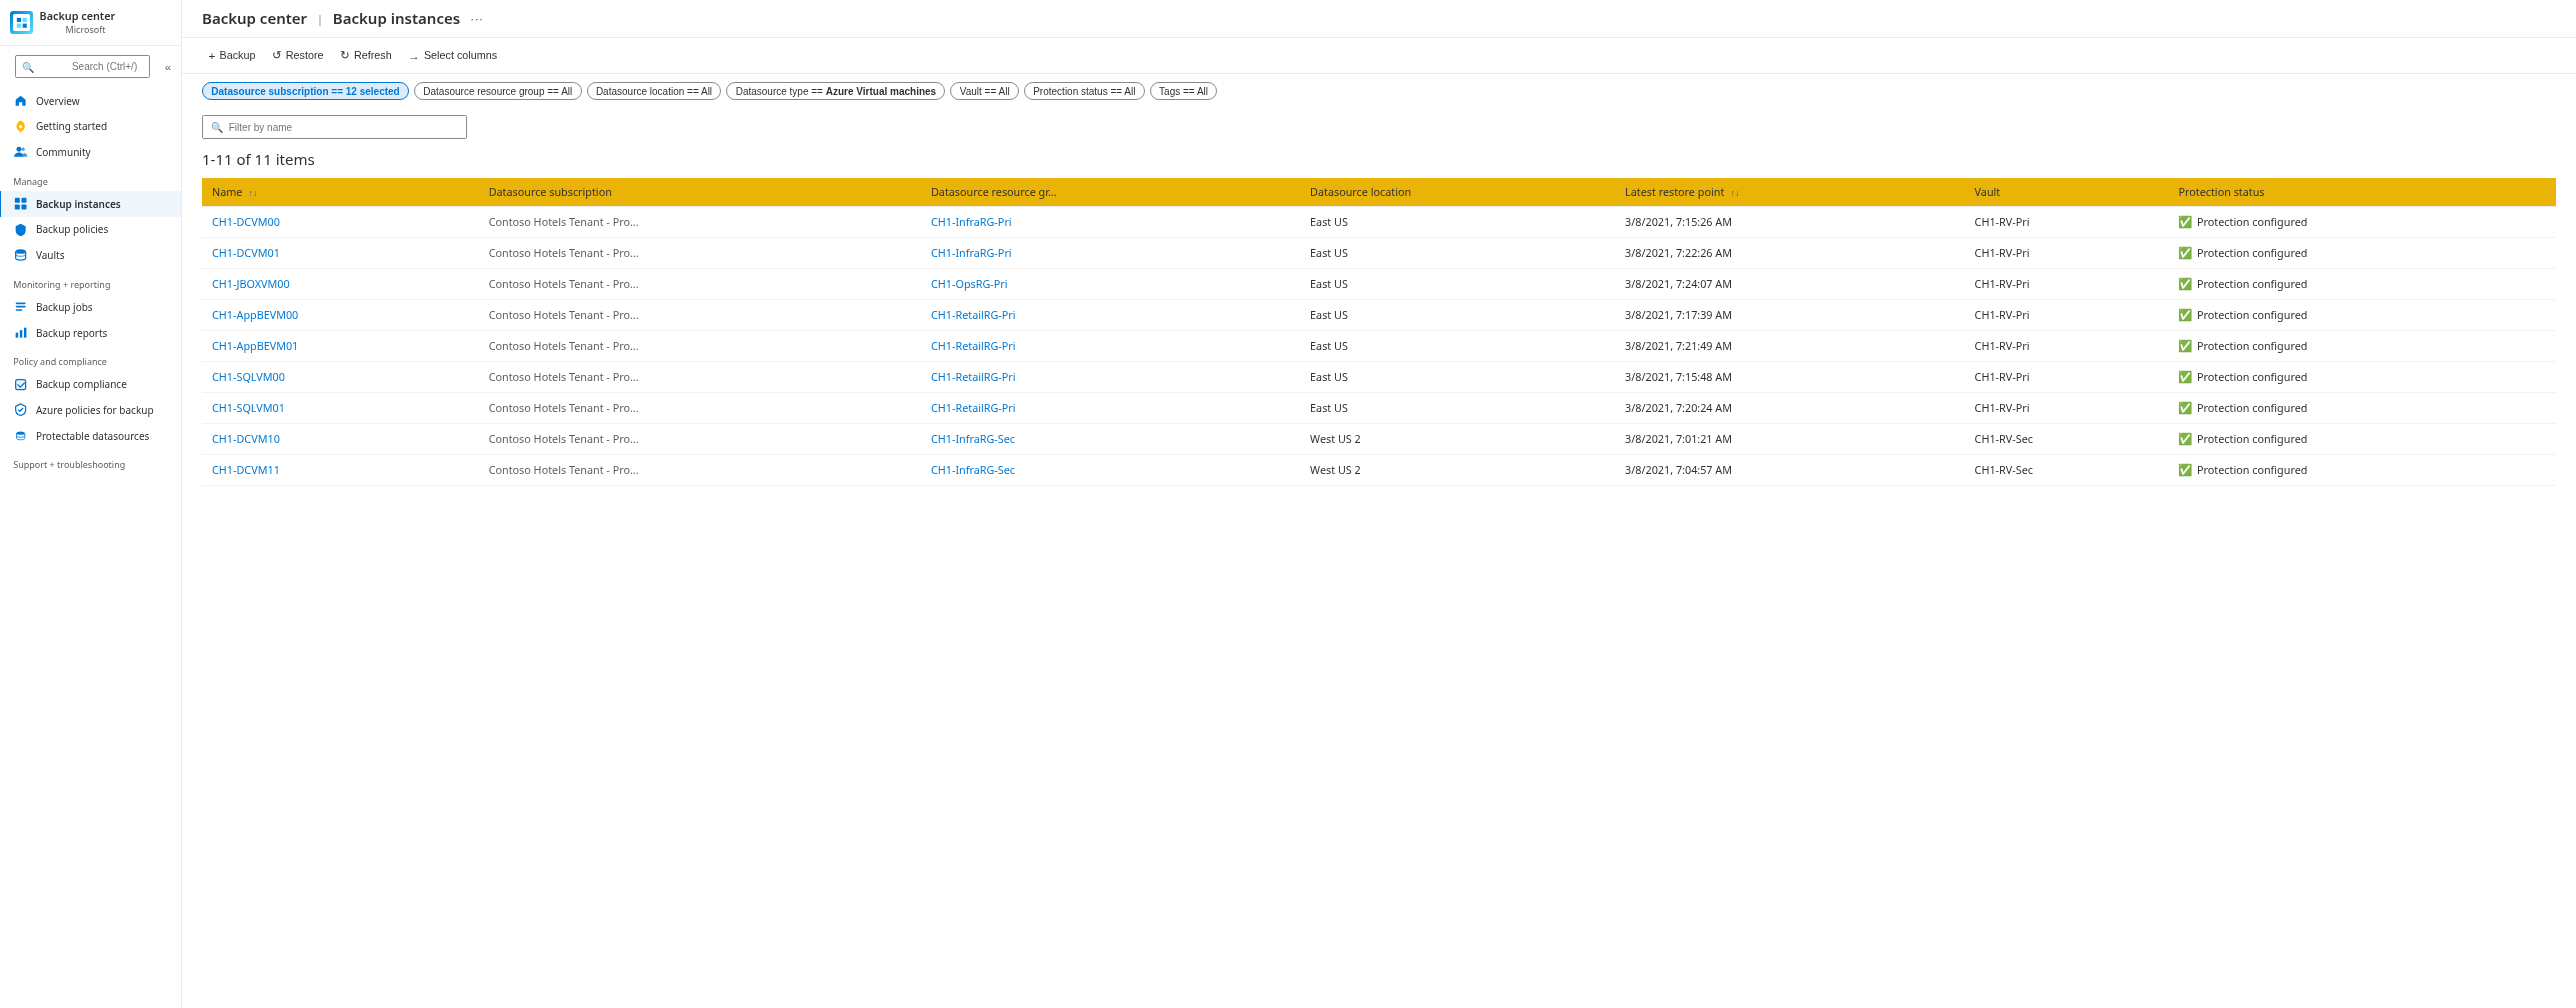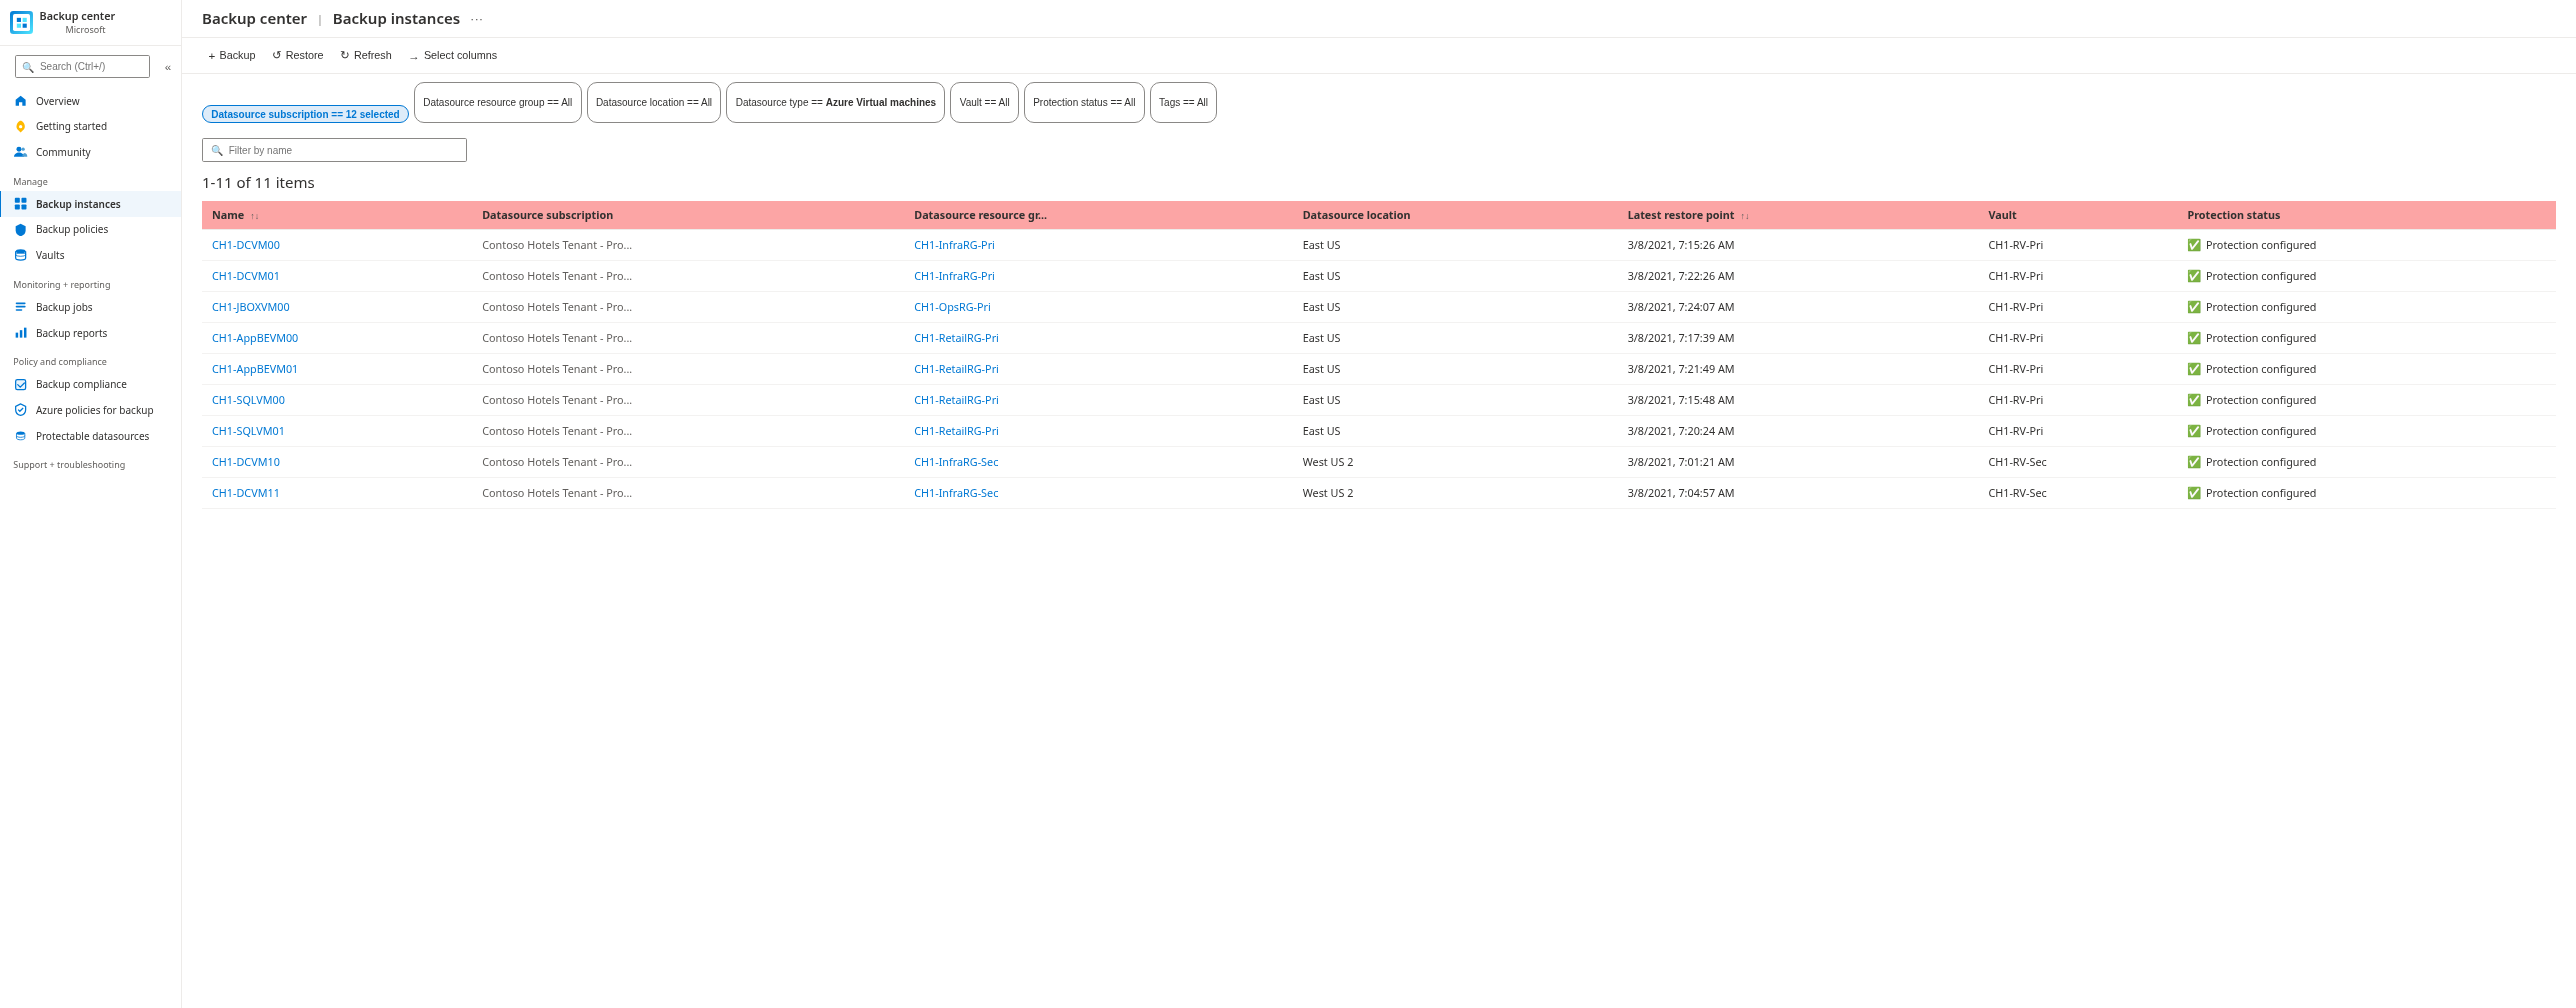--- a/index.html
+++ b/index.html
@@ -43,21 +43,21 @@
       margin: 6.6px 8.3px;
       display: flex;
       align-items: center;
       border: 0.8px solid #8a8886;
       border-radius: 1.7px;
       padding: 3.3px 6.6px;
       gap: 5px;
       cursor: text;
     }
     .search-box input {
-      border: none; outline: none; font-size: 10px; color: #323130; width: 100%; background: transparent;
+      border: none; outline: none; font-size: 10px; color: #323130; width: 100%; background: transparent; margin-left: 32px;
     }
     .search-icon-sm { color: #605e5c; font-size: 10px; }
 
     .sidebar-collapse-btn {
       margin-left: auto;
       background: none;
       border: none;
       cursor: pointer;
       color: #605e5c;
       font-size: 11.6px;
@@ -138,21 +138,20 @@
       font-size: 10px;
       cursor: pointer;
       background: #fff;
       color: #323130;
     }
     .filter-chip.active {
       background: #deecf9;
       border-color: #0078d4;
       color: #0078d4;
       font-weight: 600;
-      margin-top: 23px;
     }
 
     .content-area {
       flex: 1;
       overflow: auto;
       padding: 0 20px;
     }
 
     .filter-input-row {
       padding: 10px 0 6.6px;
@@ -176,24 +175,24 @@
     }
 
     .data-table {
       width: 100%;
       border-collapse: collapse;
       font-size: 10.8px;
     }
     .data-table th {
       text-align: left;
       padding: 6.6px 10px;
-      font-weight: 700;
+      font-weight: 400;
       color: #323130;
       border-bottom: 0.8px solid #edebe9;
-      background: #fca5a5;
+      background: #eab308;
       white-space: nowrap;
     }
     .data-table th .sort-icon { color: #605e5c; font-size: 9px; margin-left: 3.3px; }
     .data-table td {
       padding: 7.5px 10px;
       border-bottom: 0.8px solid #f3f2f1;
       color: #323130;
       white-space: nowrap;
     }
     .link-text { color: #0078d4; cursor: pointer; }

